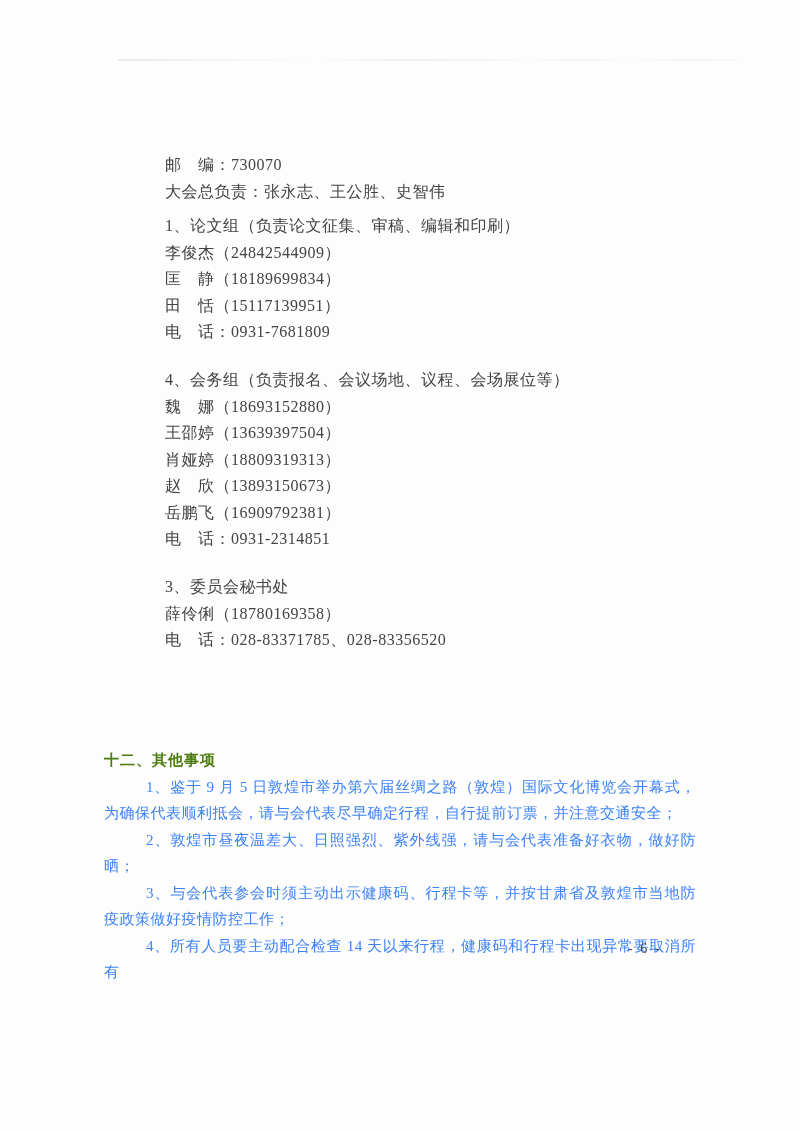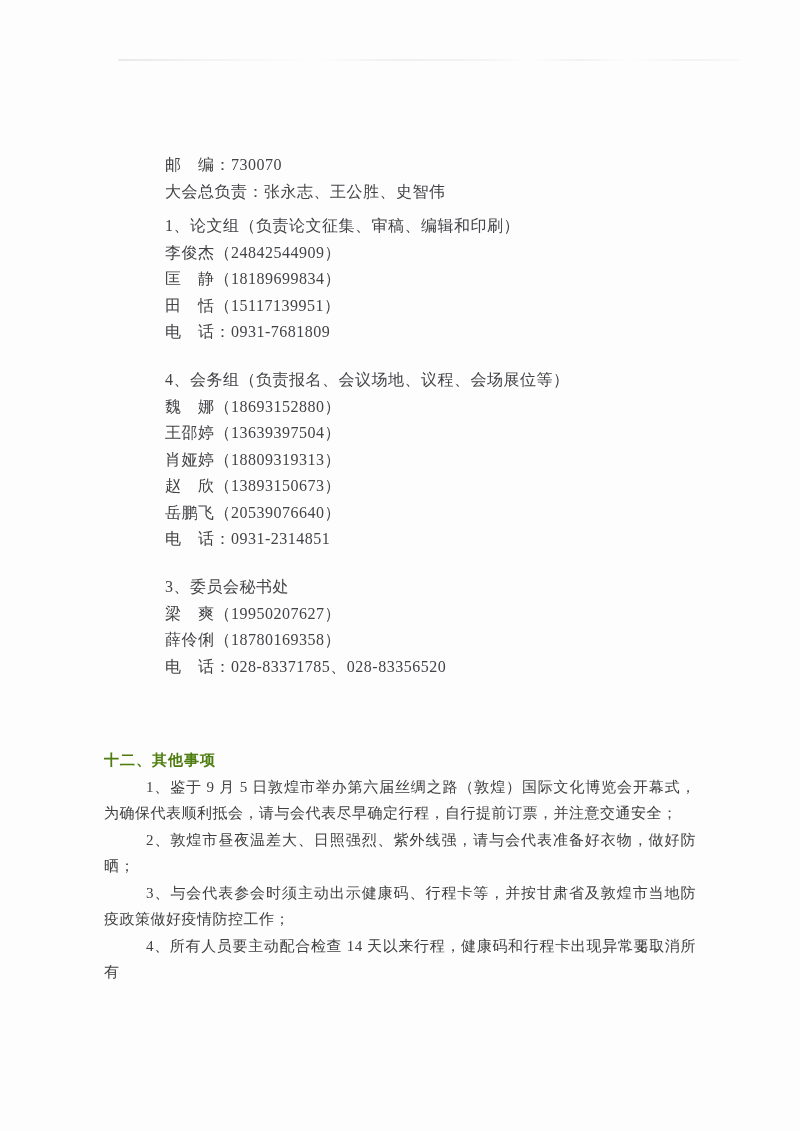--- a/index.html
+++ b/index.html
@@ -63,21 +63,21 @@
     line-height: 26.5px;
     letter-spacing: 1px;
     color: #4d7c0f;
   }
   .para {
     margin: 0;
     line-height: 26.5px;
     letter-spacing: 0.5px;
     text-indent: 42px;
     text-align: justify;
-    color: #404040;
+    color: #3b82f6;
   }
   .page-number {
     position: absolute;
     top: 941px;
     left: 628px;
     font-size: 14px;
     letter-spacing: 2px;
     color: #4a4a4e;
   }
 </style>
@@ -98,26 +98,25 @@
           <div class="line">匡　静（18189699834）</div>
           <div class="line">田　恬（15117139951）</div>
           <div class="line">电　话：0931-7681809</div>
         </div>
         <div class="group">
           <div class="line">4、会务组（负责报名、会议场地、议程、会场展位等）</div>
           <div class="line">魏　娜（18693152880）</div>
           <div class="line">王邵婷（13639397504）</div>
           <div class="line">肖娅婷（18809319313）</div>
           <div class="line">赵　欣（13893150673）</div>
-          <div class="line">岳鹏飞（20539076640）</div>
+          <div class="line">岳鹏飞（16909792381）</div>
           <div class="line">电　话：0931-2314851</div>
         </div>
         <div class="group">
           <div class="line">3、委员会秘书处</div>
-          <div class="line">梁　爽（19950207627）</div>
           <div class="line">薛伶俐（18780169358）</div>
           <div class="line">电　话：028-83371785、028-83356520</div>
         </div>
       </div>
   </div>
 
   <div class="other-block">
     <div class="other-heading">十二、其他事项</div>
     <div>
         <p class="para">1、鉴于 9 月 5 日敦煌市举办第六届丝绸之路（敦煌）国际文化博览会开幕式，为确保代表顺利抵会，请与会代表尽早确定行程，自行提前订票，并注意交通安全；</p>

